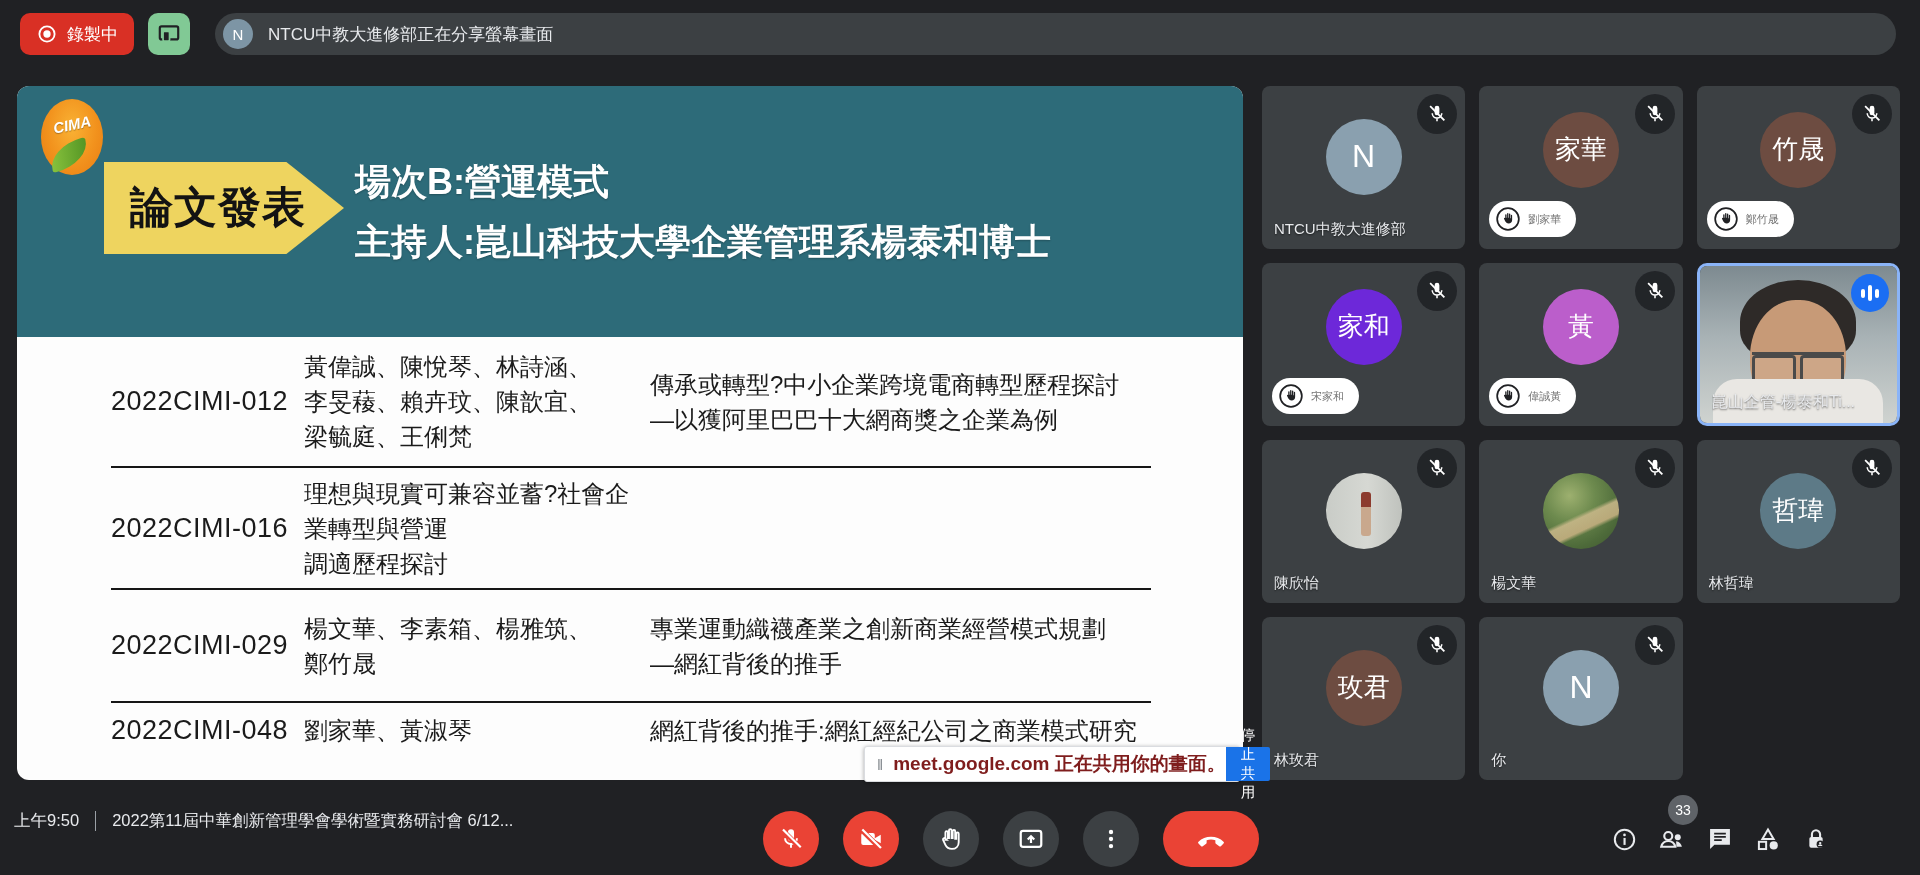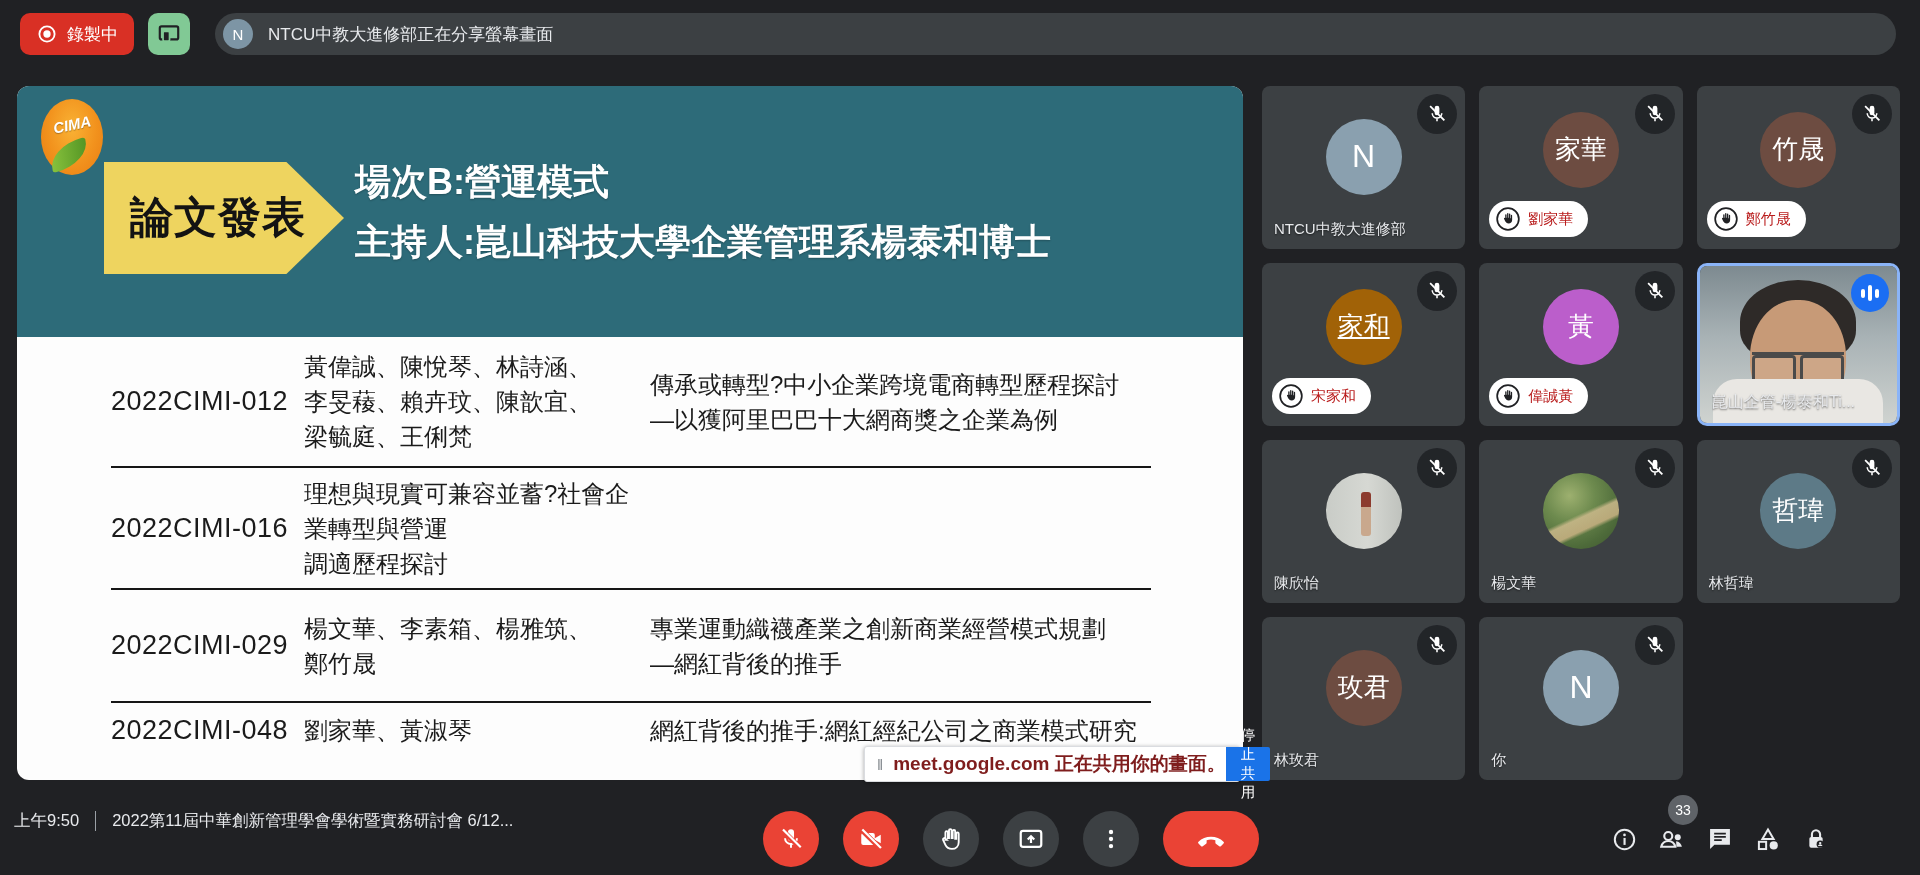--- a/index.html
+++ b/index.html
@@ -16,21 +16,21 @@
     color:#fff;font-size:15px;}
   
   #slide{position:absolute;left:17px;top:86px;width:1226px;height:694px;background:#fdfdfd;border-radius:12px;overflow:hidden;}
   .slide-header{position:absolute;left:0;top:0;width:100%;height:251px;background:#2d6b79;}
   .logo{position:absolute;left:24px;top:13px;width:62px;height:76px;border-radius:50%;
     background:radial-gradient(ellipse at 50% 38%,#f9b234 0%,#f2921d 55%,#e97c12 100%);}
   .logo .leaf{position:absolute;left:8px;bottom:7px;width:40px;height:26px;border-radius:100% 10% 100% 10%;
     background:linear-gradient(100deg,#8dc63f,#4f9122);transform:rotate(-16deg);}
   .logo .word{position:absolute;left:0;right:0;top:17px;text-align:center;color:#fff;font-style:italic;
     font-weight:bold;font-size:15px;transform:rotate(-12deg);text-shadow:0 1px 1px rgba(0,0,0,.3);}
-  .badge-arrow{position:absolute;left:87px;top:76px;width:240px;height:112px;background:#eed45f;
+  .badge-arrow{position:absolute;left:87px;top:76px;width:240px;height:92px;background:#eed45f;
     clip-path:polygon(0 0,76% 0,100% 50%,76% 100%,0 100%);
     display:flex;align-items:center;color:#131313;font-size:43px;font-weight:900;letter-spacing:1px;
     padding-left:26px;box-sizing:border-box;}
   .slide-titles{position:absolute;left:338px;top:66px;color:#fff;font-weight:bold;font-size:36px;line-height:60px;
     text-shadow:0 1px 2px rgba(0,0,0,.25);}
   .slide-table{position:absolute;left:0;top:251px;width:100%;bottom:0;display:flex;flex-direction:column;color:#1b1b1b;}
   .srow{margin:0 92px 0 94px;display:grid;grid-template-columns:193px 346px 1fr;align-items:center;
     border-bottom:2px solid #161616;box-sizing:border-box;overflow:hidden;}
   .srow.r1{height:131px;} .srow.r2{height:122px;} .srow.r3{height:113px;} .srow.r4{height:55px;border-bottom:none;}
   .cid{font-size:27px;letter-spacing:.5px;}
@@ -50,21 +50,21 @@
   .mic-badge{position:absolute;top:8px;right:8px;width:40px;height:40px;border-radius:50%;
     background:rgba(25,27,30,.72);display:flex;align-items:center;justify-content:center;z-index:3;}
   .avatar{width:76px;height:76px;border-radius:50%;display:flex;align-items:center;justify-content:center;
     color:#fff;font-size:26px;margin-bottom:22px;}
   .avatar.big-initial{font-size:32px;}
   .tile.haspill .avatar{margin-bottom:36px;}
   .tname{position:absolute;left:12px;bottom:10px;color:#e8eaed;font-size:15px;text-shadow:0 1px 2px rgba(0,0,0,.6);
     max-width:88%;white-space:nowrap;overflow:hidden;text-overflow:ellipsis;z-index:2;}
   .hand-pill{position:absolute;left:10px;bottom:12px;height:36px;background:#fff;border-radius:18px;
     display:flex;align-items:center;gap:7px;padding:0 15px 0 6px;z-index:3;}
-  .hp-name{color:#b91c1c;font-size:15px;white-space:nowrap;}
+  .hp-name{color:#737373;font-size:11px;white-space:nowrap;}
   .photo-av{width:76px;height:76px;border-radius:50%;margin-bottom:22px;position:relative;overflow:hidden;}
   .photo-garden{background:
     linear-gradient(155deg,rgba(0,0,0,0) 52%,rgba(205,186,140,.85) 56%,rgba(196,175,128,.9) 68%,rgba(0,0,0,0) 72%),
     radial-gradient(circle at 35% 30%,#9db06f 0%,#6d8a4e 35%,#4e6b3a 70%,#3e5530 100%);}
   .photo-wall{background:linear-gradient(90deg,#c9ccc7 0%,#d6d8d3 55%,#bfc2bd 100%);}
   .photo-wall::after{content:"";position:absolute;left:47%;top:26%;width:10px;height:44px;
     background:linear-gradient(#8c3b2e 0 35%,#c9a88d 35% 100%);border-radius:3px;}
   
   .tile.video{border:3px solid #8ab4f8;border-radius:10px;}
   .video-art{position:absolute;inset:0;background:linear-gradient(180deg,#7d8a90 0%,#a8b2b5 45%,#cfd3d0 100%);}
@@ -249,21 +249,21 @@
 
   <div class="tile haspill">
     <div class="mic-badge">
       <svg width="22" height="22" viewBox="0 0 24 24">
           <path d="M12 3a2.6 2.6 0 0 1 2.6 2.6v5.2a2.6 2.6 0 0 1-5.2 0V5.6A2.6 2.6 0 0 1 12 3z" fill="#fff"></path>
           <path d="M6.8 11.2a5.2 5.2 0 0 0 10.4 0" fill="none" stroke="#fff" stroke-width="1.7"></path>
           <path d="M12 16.6V20" stroke="#fff" stroke-width="1.7"></path>
           <path d="M4.5 3.5 20 19" stroke="#fff" stroke-width="2"></path>
         </svg>
     </div>
-    <div class="avatar" style="background: #a16207; text-decoration: underline;">家和</div>
+    <div class="avatar" style="background: #6d28d9;">家和</div>
     <div class="hand-pill">
       <span style="display:flex">
         <svg width="26" height="26" viewBox="0 0 24 24">
             <circle cx="12" cy="12" r="10" fill="none" stroke="#202124" stroke-width="1.6"></circle>
             <g transform="translate(5.4 4.6) scale(0.56)">
               <path d="M7.2 12.6V6.4a1.1 1.1 0 0 1 2.2 0v4.8h.9V4.6a1.1 1.1 0 0 1 2.2 0v6.6h.9V5.4a1.1 1.1 0 0 1 2.2 0v6.4h.9V7.4a1.05 1.05 0 0 1 2.1 0v7.3c0 3.4-2.4 5.8-5.8 5.8-2.8 0-4.6-1.3-5.6-3.4l-2-4.3a1.15 1.15 0 0 1 1.9-1.2l1.1 1z" fill="#202124"></path>
             </g>
           </svg>
       </span>
       <span class="hp-name">宋家和</span>

